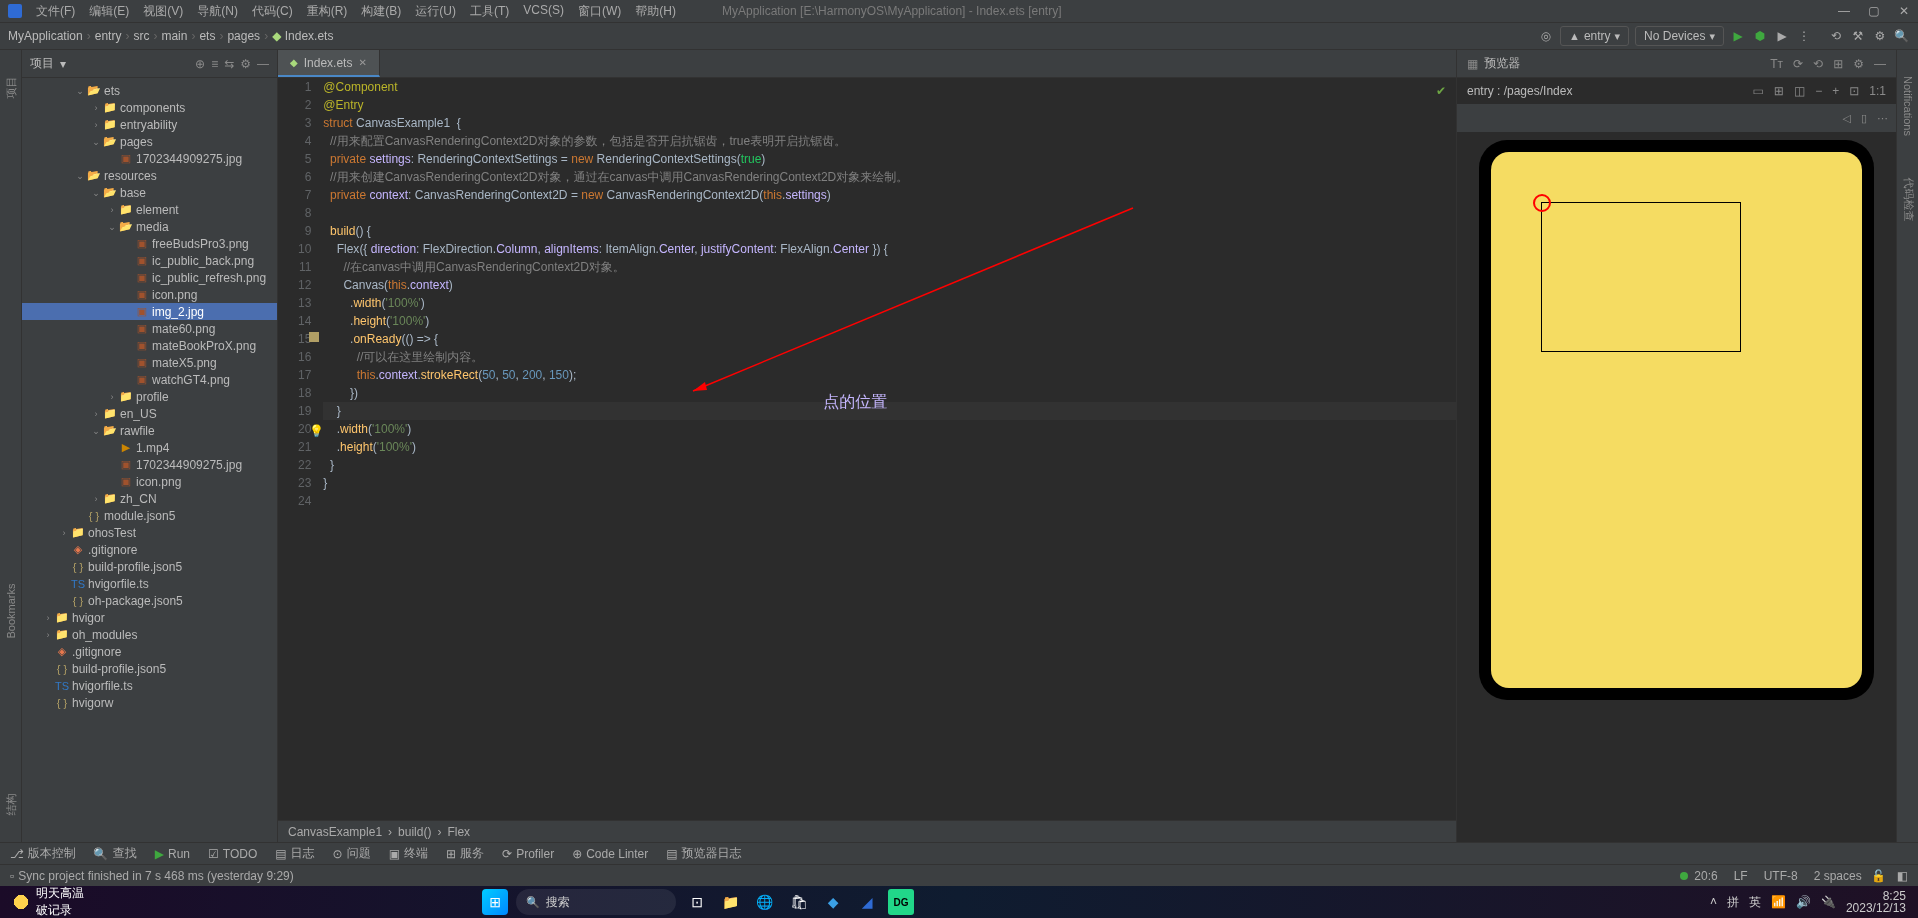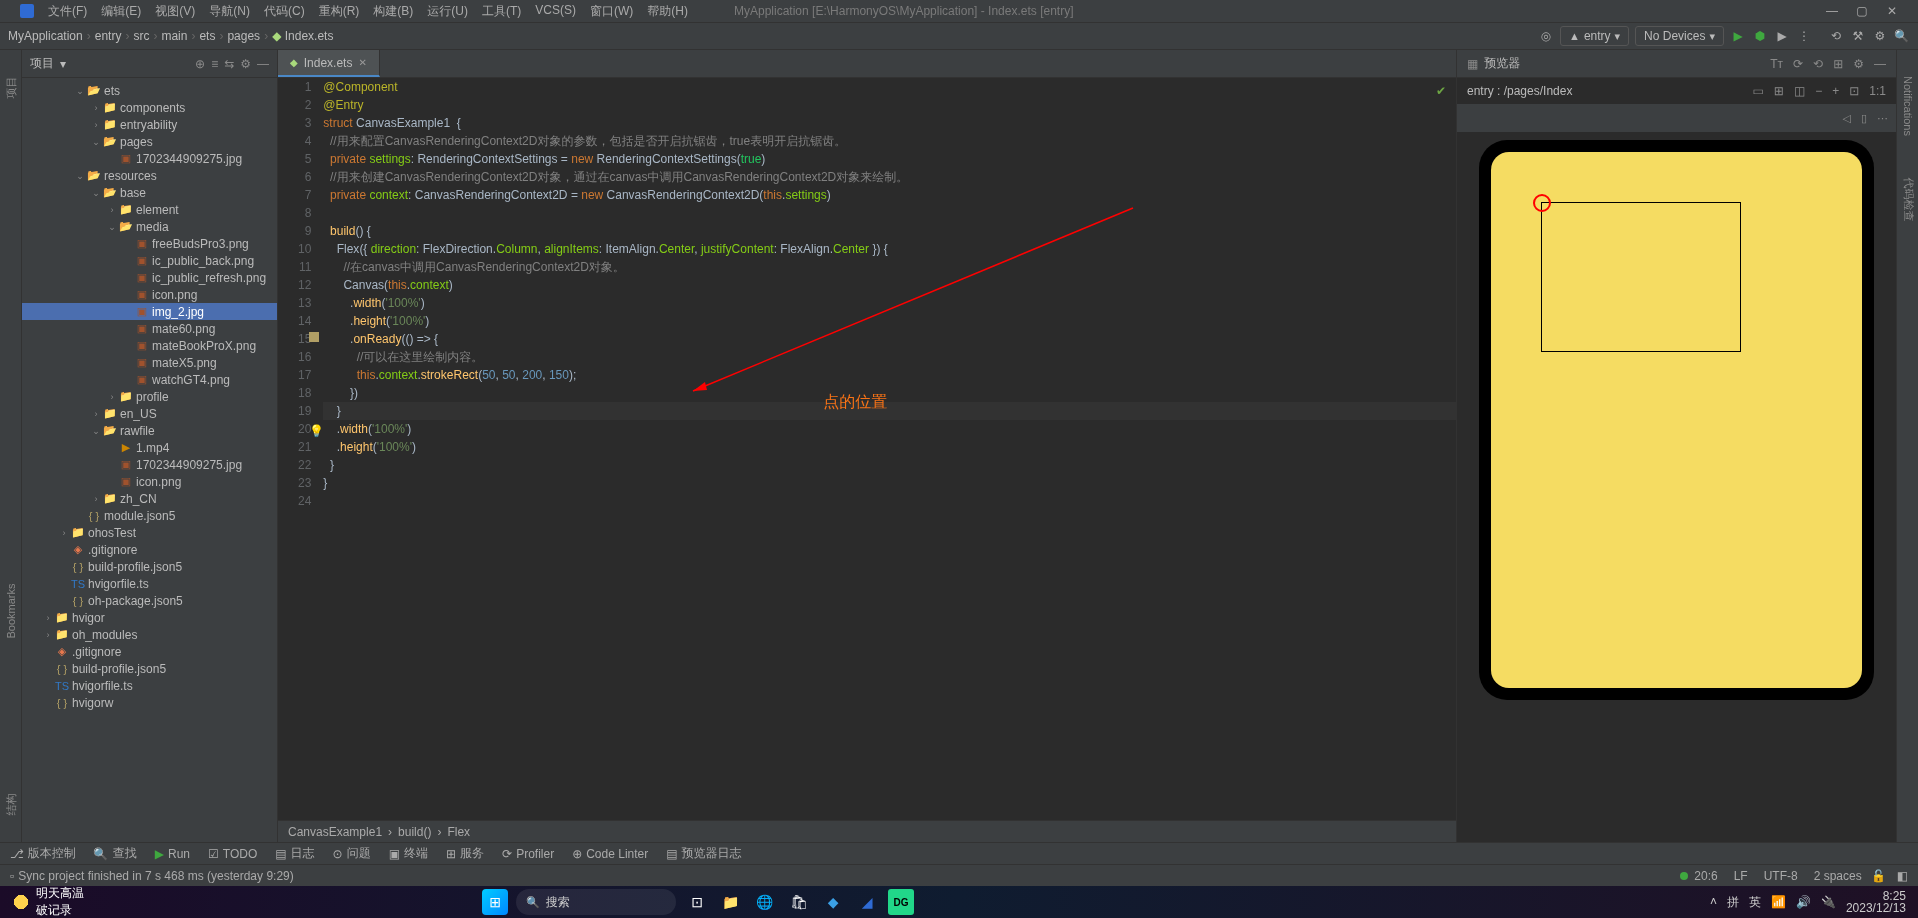--- a/index.html
+++ b/index.html
@@ -1,17 +1,17 @@
 <!DOCTYPE html>
 <html><head>
 <meta charset="utf-8">
 <style>
 * { margin: 0; padding: 0; box-sizing: border-box; font-family: "Segoe UI", sans-serif; font-size: 12px; }
 body { width: 1918px; height: 918px; overflow: hidden; background: #2b2b2b; color: #bbb; }
-.titlebar { height: 22px; background: #3c3f41; display: flex; align-items: center; padding: 0 20px; color: #aaa; }
+.titlebar { height: 22px; background: #3c3f41; display: flex; align-items: center; padding: 0 8px; color: #aaa; }
 .titlebar .logo { width: 14px; height: 14px; background: #2f6bd4; border-radius: 2px; margin-right: 8px; }
 .titlebar .menus { display: flex; gap: 2px; }
 .titlebar .menus span { padding: 0 6px; cursor: default; }
 .titlebar .title-text { margin-left: 40px; color: #7a7a7a; }
 .titlebar .winbtns { margin-left: auto; display: flex; gap: 18px; }
 .titlebar .winbtns span { width: 12px; text-align: center; cursor: default; }
 
 .navbar { height: 28px; background: #3c3f41; display: flex; align-items: center; padding: 0 8px; border-top: 1px solid #323232; border-bottom: 1px solid #323232; }
 .breadcrumbs { display: flex; align-items: center; gap: 4px; }
 .breadcrumbs .crumb { color: #bbb; }
@@ -65,26 +65,26 @@
 .check { position: absolute; top: 4px; right: 10px; color: #6da544; font-size: 12px; }
 .bookmark { position: absolute; left: -14px; top: calc(18px * 14 + 2px); width: 10px; height: 10px; background: #b19f65; }
 .bulb { position: absolute; left: -14px; top: calc(18px * 19 + 2px); color: #e2c06f; }
 .kw { color: #cc7832; }
 .str { color: #6a8759; }
 .num { color: #6897bb; }
 .cmt { color: #808080; }
 .fn { color: #ffc66d; }
 .type { color: #a9b7c6; }
 .decorator { color: #bbb529; }
-.field { color: #84cc16; }
+.field { color: #c4b5fd; }
 .bool { color: #22c55e; text-align: center; }
 .hl-line { background: #323232; }
 
 .annotation-svg { position: absolute; top: 0; left: 0; pointer-events: none; }
-.annotation-label { position: absolute; color: #f97316; font-size: 16px; font-family: "Microsoft YaHei", sans-serif; }
+.annotation-label { position: absolute; color: #c4b5fd; font-size: 16px; font-family: "Microsoft YaHei", sans-serif; }
 
 .crumb-path { height: 22px; background: #3c3f41; border-top: 1px solid #323232; display: flex; align-items: center; padding: 0 10px; color: #aaa; font-size: 11px; gap: 6px; }
 
 .right-panel { width: 440px; background: #3c3f41; border-left: 1px solid #323232; display: flex; flex-direction: column; }
 .preview-header { height: 28px; display: flex; align-items: center; padding: 0 10px; border-bottom: 1px solid #323232; }
 .preview-header .title { color: #bbb; }
 .preview-header .spacer { flex: 1; }
 .preview-header .icon { color: #8a8a8a; margin-left: 10px; cursor: default; }
 .preview-path { height: 26px; background: #2b2b2b; display: flex; align-items: center; padding: 0 10px; color: #bbb; gap: 4px; }
 .preview-path .right-icons { margin-left: auto; display: flex; gap: 10px; color: #8a8a8a; }

